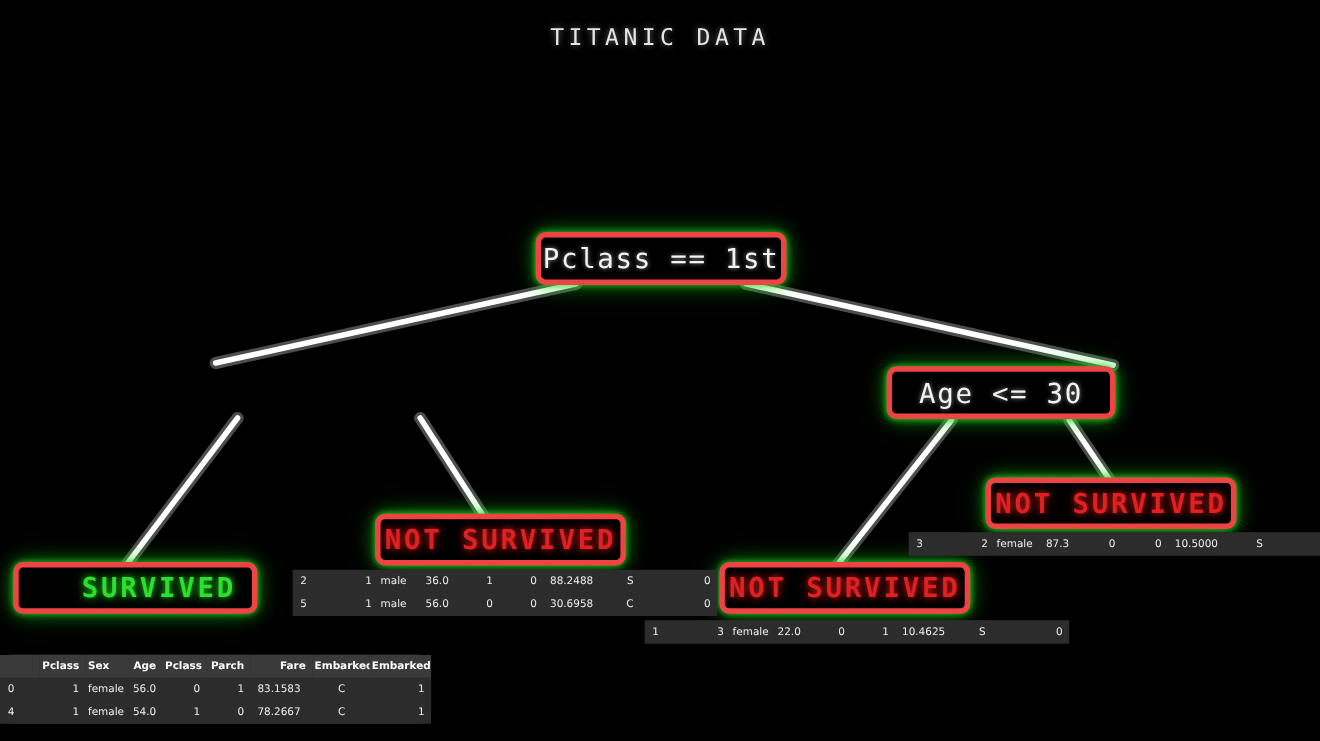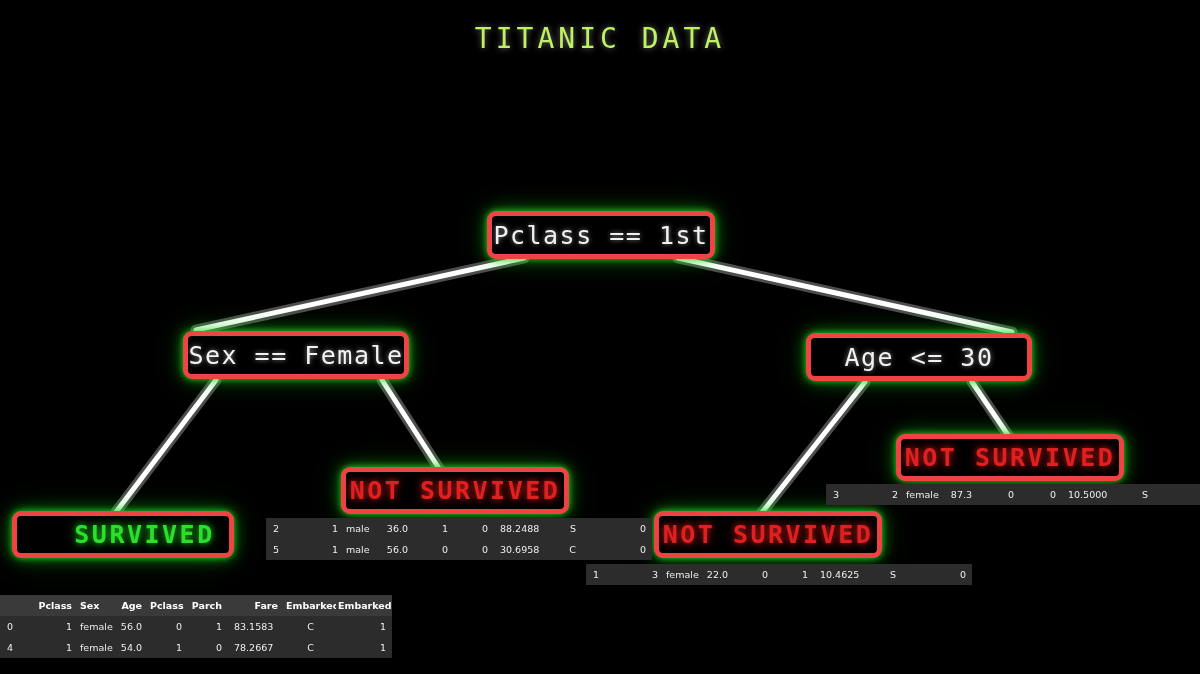--- a/index.html
+++ b/index.html
@@ -16,23 +16,23 @@
     font-family: "DejaVu Sans Mono", monospace;
   }
 
   
   #title {
     position: absolute;
     left: 0;
     top: 22px;
     width: 1200px;
     text-align: center;
-    color: #bef264;
+    color: #e5e5e5;
     font-family: "DejaVu Sans Mono", monospace;
-    font-size: 28px;
+    font-size: 21px;
     letter-spacing: 4px;
     font-weight: 400;
     text-shadow: 0 0 6px rgba(255,255,255,0.45);
   }
 
   
   #edges {
     position: absolute;
     left: 0;
     top: 0;
@@ -153,25 +153,22 @@
     <line class="edge-core" x1="865" y1="382" x2="760" y2="515"></line>
 
     <line class="edge-glow" x1="972" y1="382" x2="1010" y2="438"></line>
     <line class="edge-core" x1="972" y1="382" x2="1010" y2="438"></line>
   </svg>
 
   <div class="node decision" style="left:487px; top:211px; width:228px; height:48px;">
     <span class="label">Pclass == 1st</span>
   </div>
 
-  <div class="node decision" style="left:183px; top:331px; width:226px; height:48px;">
-    <span class="label">Sex == Female</span>
-  </div>
-
-  <div class="node decision" style="left:806px; top:333px; width:226px; height:48px;">
+
+  <div class="node decision" style="left:806px; top:333px; width:208px; height:48px;">
     <span class="label">Age &lt;= 30</span>
   </div>
 
   <div class="node leaf-dead" style="left:341px; top:467px; width:228px; height:47px;">
     <span class="label">NOT SURVIVED</span>
   </div>
 
   <div class="node leaf-dead" style="left:896px; top:434px; width:228px; height:47px;">
     <span class="label">NOT SURVIVED</span>
   </div>

